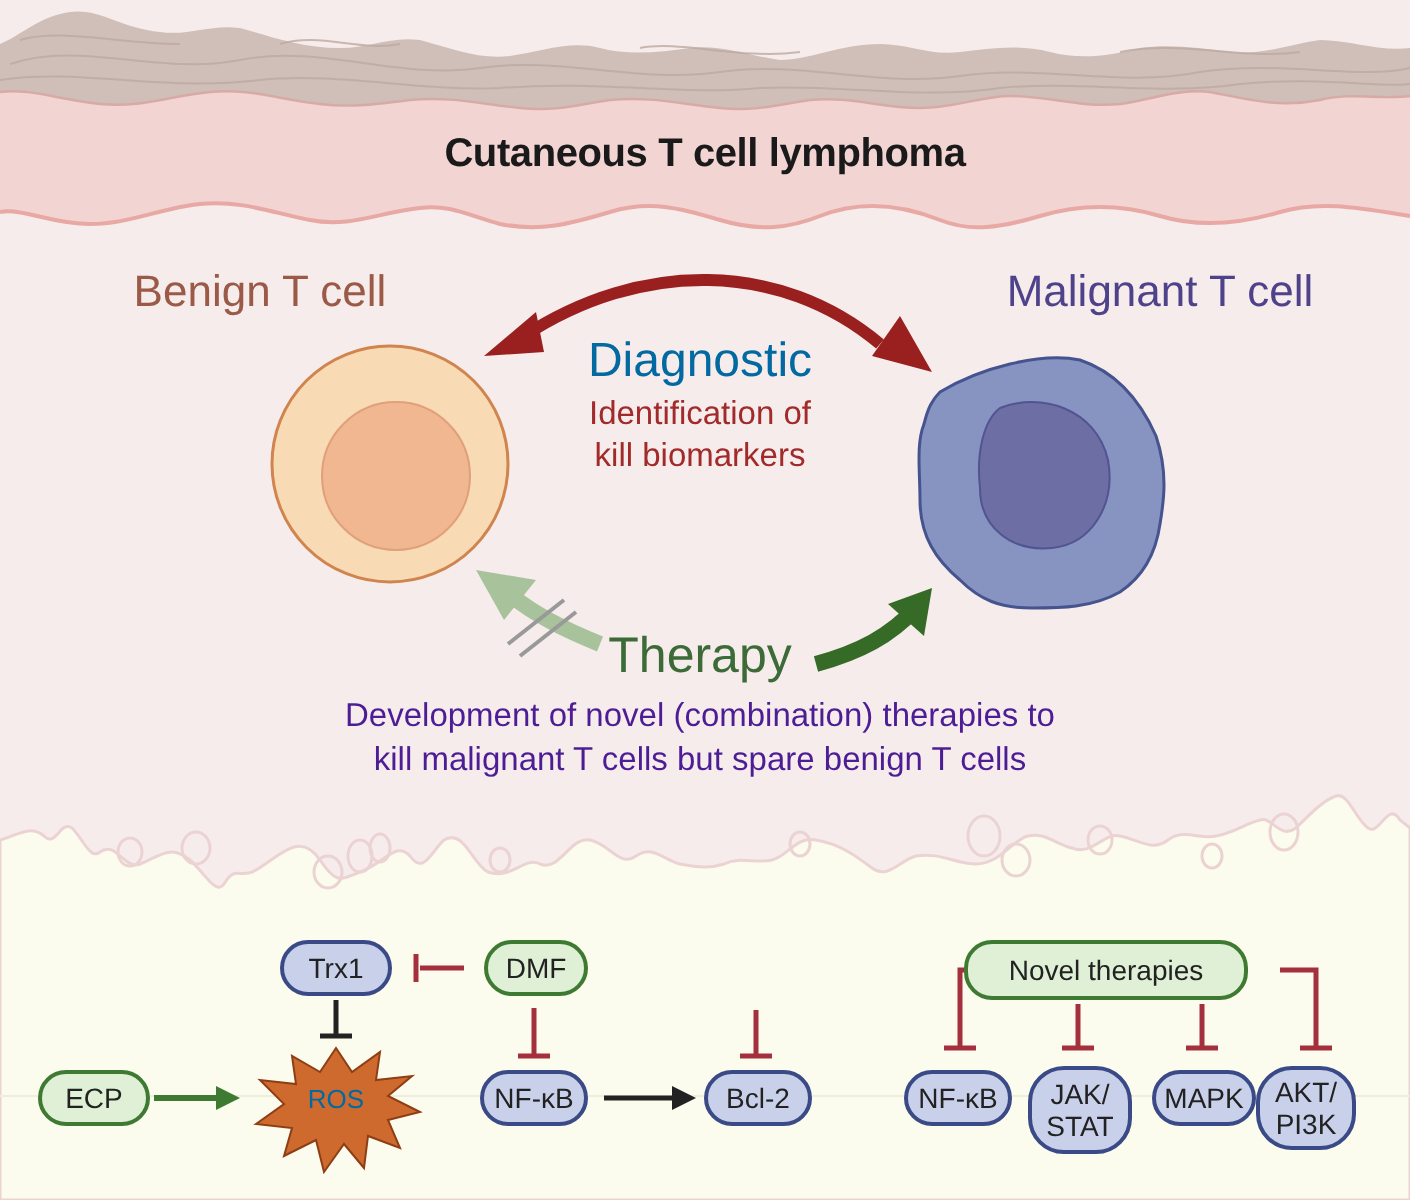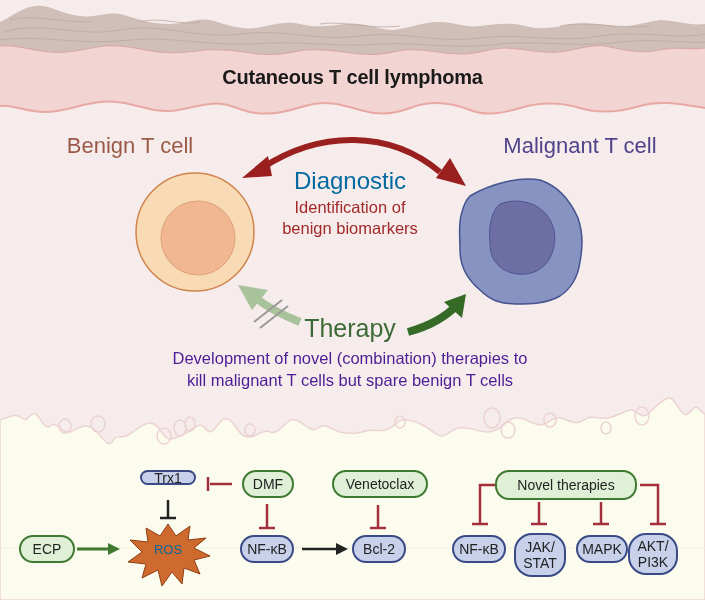--- a/index.html
+++ b/index.html
@@ -117,49 +117,46 @@
     <polygon fill="#cf6a2e" stroke="#8e3e15" stroke-width="1" points="168,524 176,536 190,526 188,540 206,538 194,548 210,556 194,560 200,574 184,568 182,584 172,572 162,586 158,570 142,578 146,564 128,562 142,552 130,540 148,542 146,528 160,536"></polygon>
   </svg>
 
   <div class="txt title">Cutaneous T cell lymphoma</div>
   <div class="txt malignant-label">Malignant T cell</div>
   <div class="txt benign-label">Benign T cell</div>
 
   <div class="txt diag-title">Diagnostic</div>
   <div class="txt diag-sub">
     <div>Identification of</div>
-    <div>benign biomarkers</div>
+    <div>kill biomarkers</div>
   </div>
 
   <div class="txt ther-title">Therapy</div>
   <div class="txt ther-sub">
     <div>Development of novel (combination) therapies to</div>
     <div>kill malignant T cells but spare benign T cells</div>
   </div>
 
   <div class="pill green" style="left:19px; top:535px; width:56px; height:28px;">
       <span>ECP</span>
     </div>
-  <div class="pill blue" style="left:140px; top:470px; width:56px; height:15px;">
+  <div class="pill blue" style="left:140px; top:470px; width:56px; height:28px;">
       <span>Trx1</span>
     </div>
   <div class="ros-label">ROS</div>
   <div class="pill green" style="left:242px; top:470px; width:52px; height:28px;">
       <span>DMF</span>
     </div>
   <div class="pill blue" style="left:240px; top:535px; width:54px; height:28px;">
       <span>NF-κB</span>
     </div>
   <div class="pill blue" style="left:352px; top:535px; width:54px; height:28px;">
       <span>Bcl-2</span>
     </div>
-  <div class="pill green" style="left:332px; top:470px; width:96px; height:28px;">
-      <span>Venetoclax</span>
-    </div>
-  <div class="pill green" style="left:495px; top:470px; width:142px; height:30px;">
+  <div class="pill green" style="left:482px; top:470px; width:142px; height:30px;">
       <span>Novel therapies</span>
     </div>
   <div class="pill blue" style="left:452px; top:535px; width:54px; height:28px;">
       <span>NF-κB</span>
     </div>
   <div class="pill blue tall" style="left:514px; top:533px; width:52px; height:44px;">
     <div>
         <div>JAK/</div>
         <div>STAT</div>
       </div>

